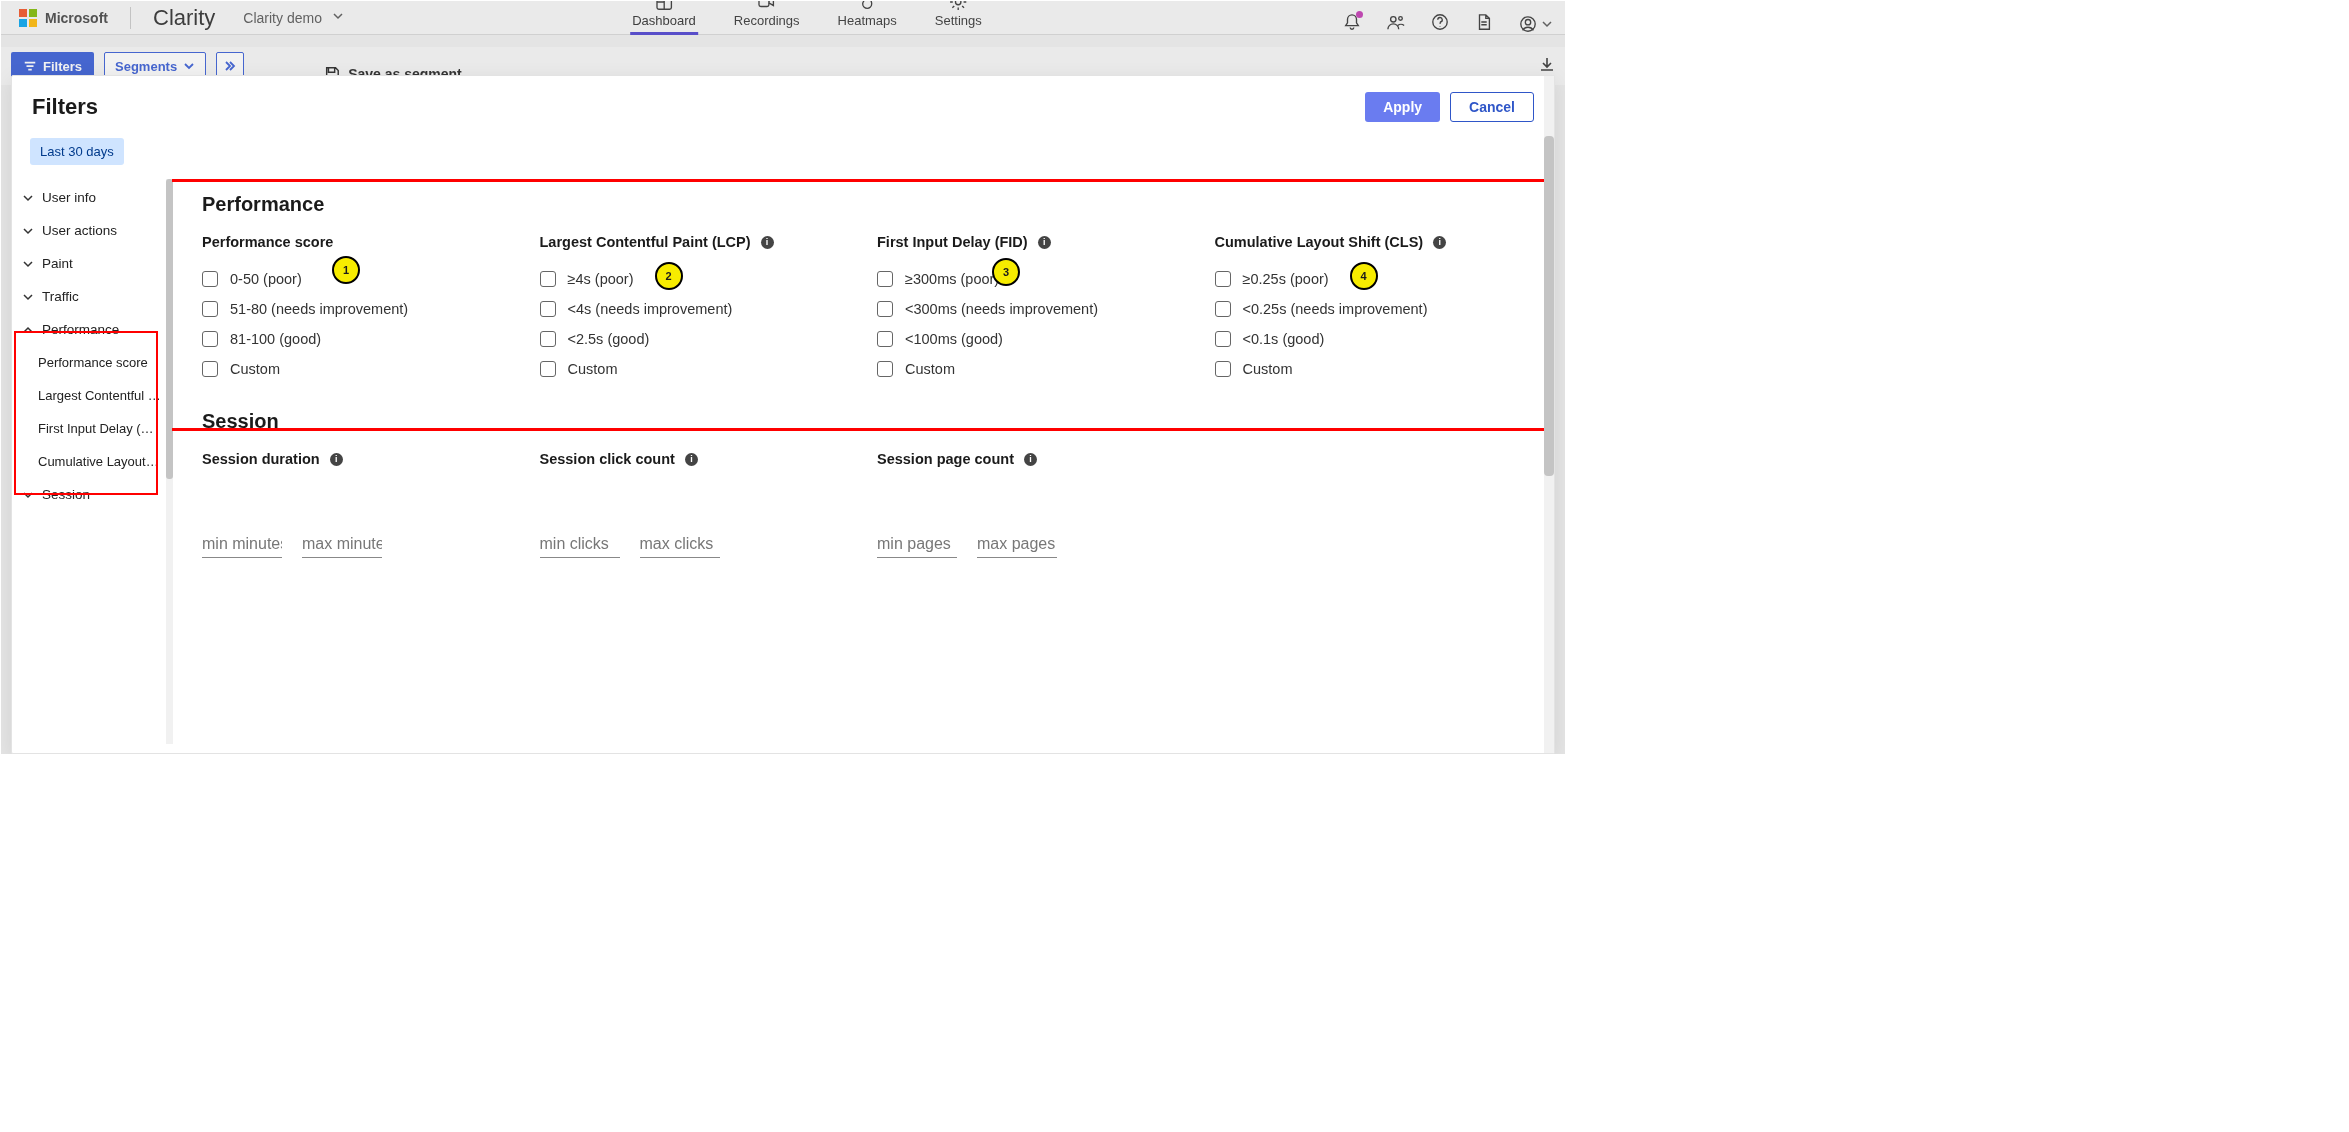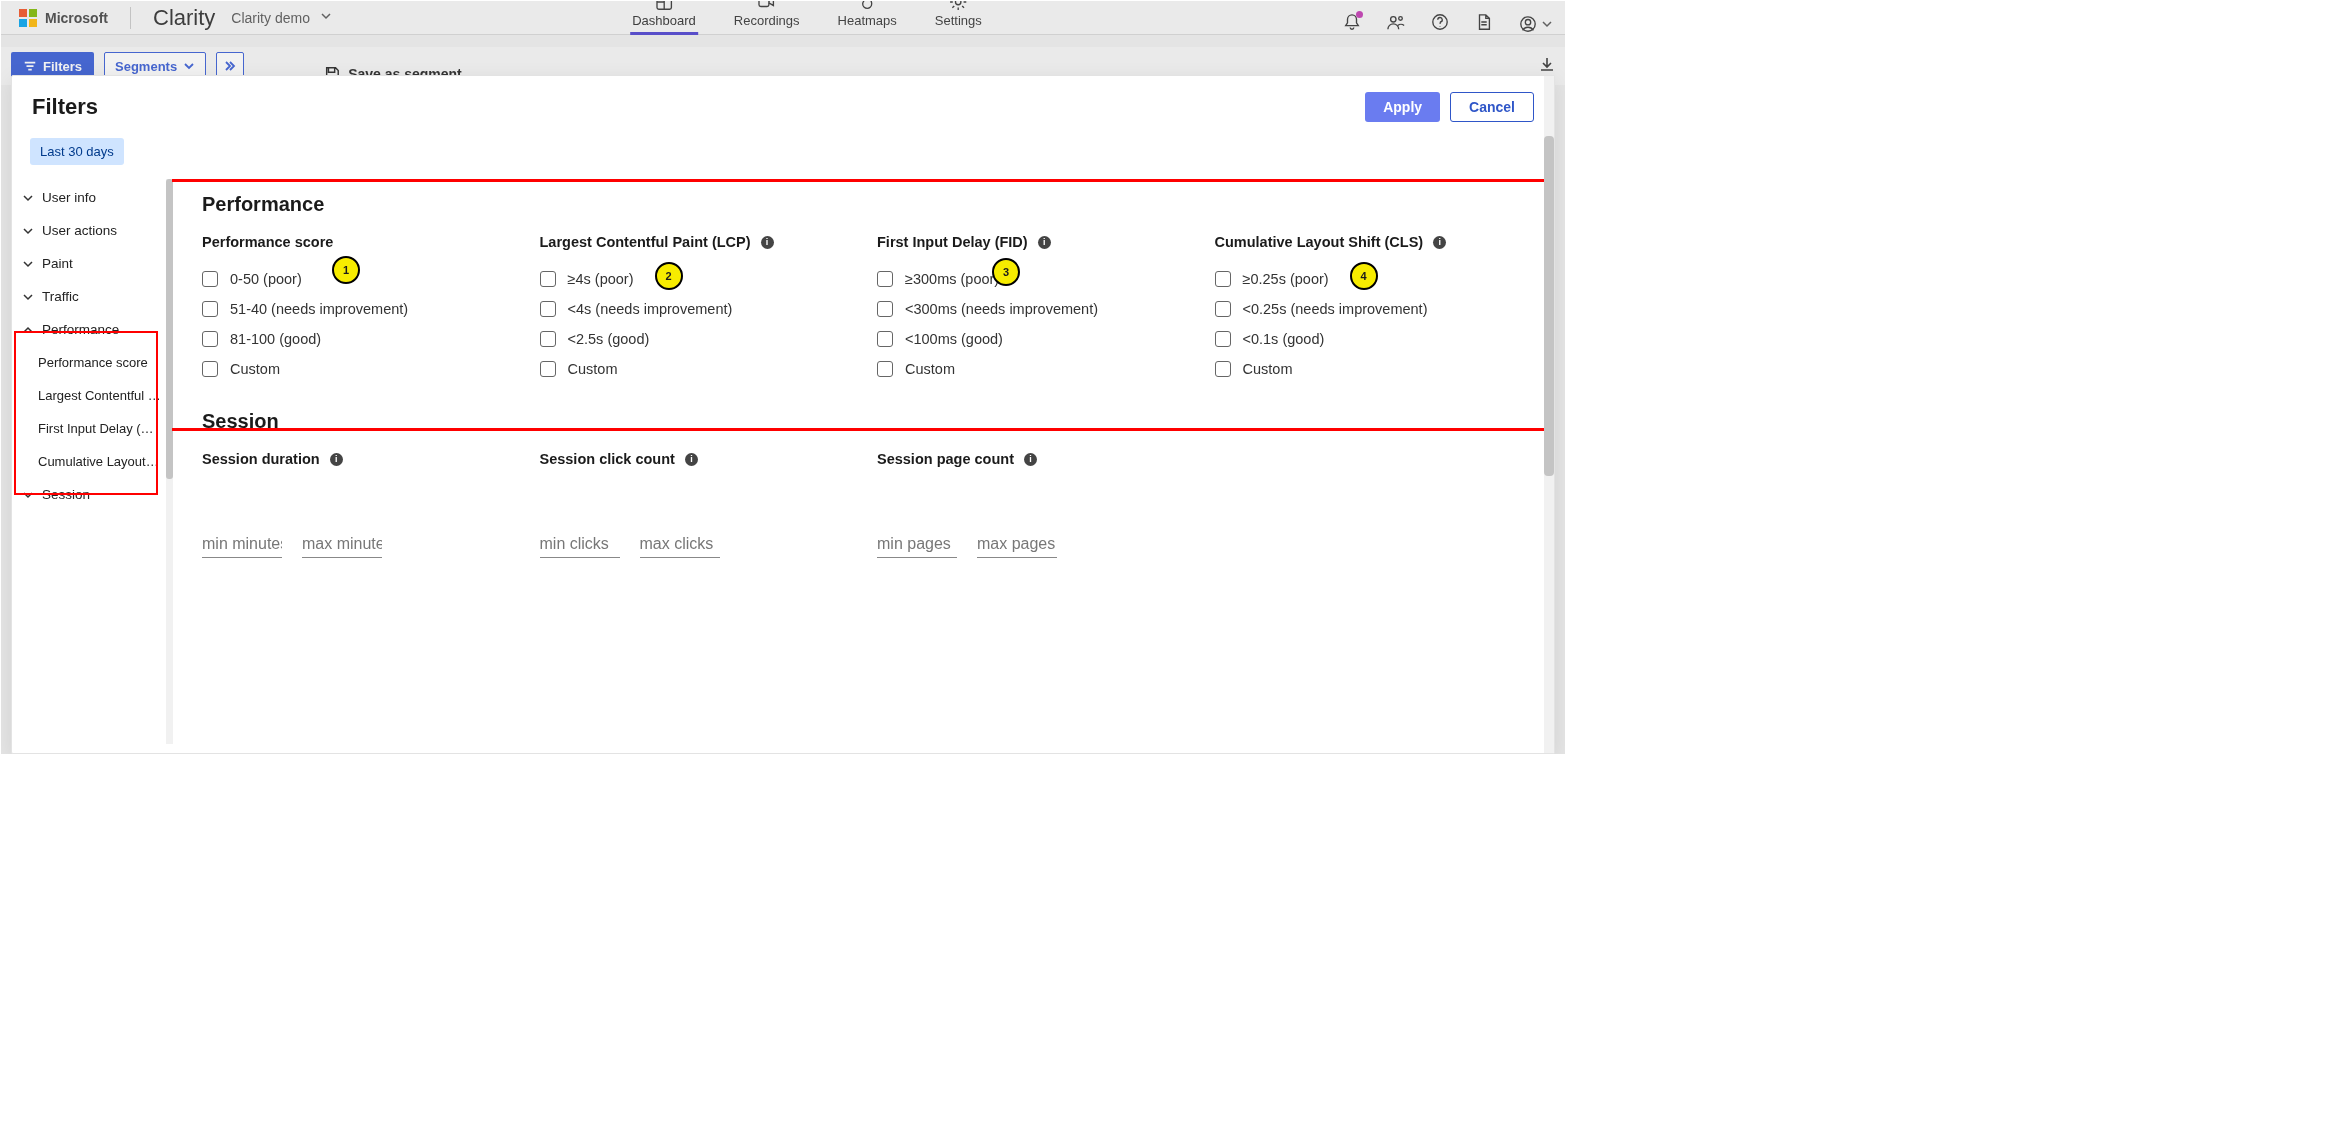--- a/index.html
+++ b/index.html
@@ -10,21 +10,21 @@
   
   .topbar { position:absolute; top:0; left:0; right:0; height:34px; background:#f6f6f6; display:flex; align-items:center; border-bottom:1px solid #d8d8d8; }
   .topbar > * { pointer-events:none; } 
   .brand-group { display:flex; align-items:center; gap:8px; padding-left:18px; }
   .ms-logo { width:18px; height:18px; display:grid; grid-template-columns:1fr 1fr; grid-template-rows:1fr 1fr; gap:2px; }
   .ms-logo span:nth-child(1){background:#f25022;} .ms-logo span:nth-child(2){background:#7fba00;}
   .ms-logo span:nth-child(3){background:#00a4ef;} .ms-logo span:nth-child(4){background:#ffb900;}
   .ms-text { font-size:14px; color:#444; font-weight:600; }
   .vline { width:1px; height:22px; background:#c8c8c8; margin:0 14px; }
   .clarity-text { font-size:22px; color:#2b2b2b; }
-  .proj-select { display:flex; align-items:flex-start; gap:10px; margin-left:16px; color:#555; font-size:14px; }
+  .proj-select { display:flex; align-items:flex-start; gap:10px; margin-left:28px; color:#555; font-size:14px; }
   .center-nav { display:flex; align-items:flex-end; height:46px; position:absolute; left:50%; transform:translateX(-50%); bottom:0; gap:34px; }
   .nav-item { display:flex; flex-direction:column; align-items:center; gap:2px; padding:4px 2px 6px 2px; font-size:13px; color:#323232; position:relative; }
   .nav-item.active { color:#2c2c2c; font-weight:400;margin-left:48px;}
   .nav-item.active::after { content:""; position:absolute; left:0; right:0; bottom:-1px; height:3px; background:#4b3fcf; }
   .nav-ico { width:18px; height:18px; stroke:#333; fill:none; stroke-width:1.5; }
   .right-icons { position:absolute; right:12px; top:0; height:46px; display:flex; align-items:center; gap:26px; }
   .ico { width:18px; height:18px; stroke:#333; fill:none; stroke-width:1.5; }
   .notif-dot { position:absolute; top:-2px; right:-2px; width:7px; height:7px; background:#c238b2; border-radius:50%; }
 
   
@@ -268,21 +268,21 @@
           <div class="col" style="position:relative;">
             <h4>
                 <span>Performance score</span>
               </h4>
             <div class="opt">
                 <span class="cb"></span>
                 <span>0-50 (poor)</span>
               </div>
             <div class="opt">
                 <span class="cb"></span>
-                <span>51-40 (needs improvement)</span>
+                <span>51-80 (needs improvement)</span>
               </div>
             <div class="opt">
                 <span class="cb"></span>
                 <span>81-100 (good)</span>
               </div>
             <div class="opt">
                 <span class="cb"></span>
                 <span>Custom</span>
               </div>
             <div class="callout" style="left:130px; top:22px;">1</div>

